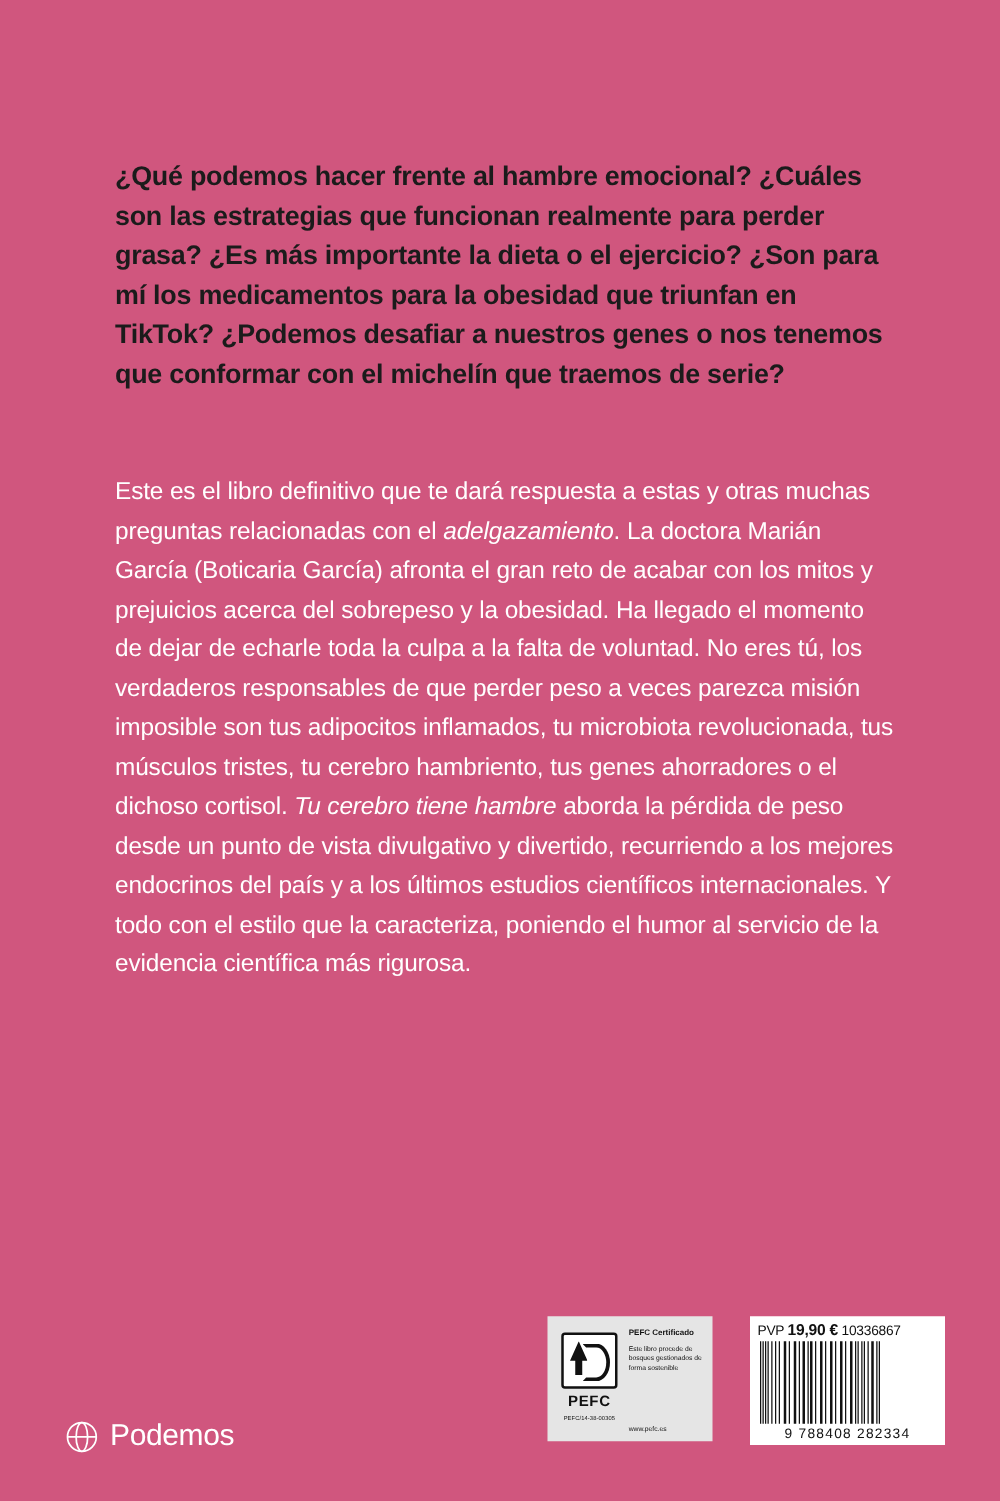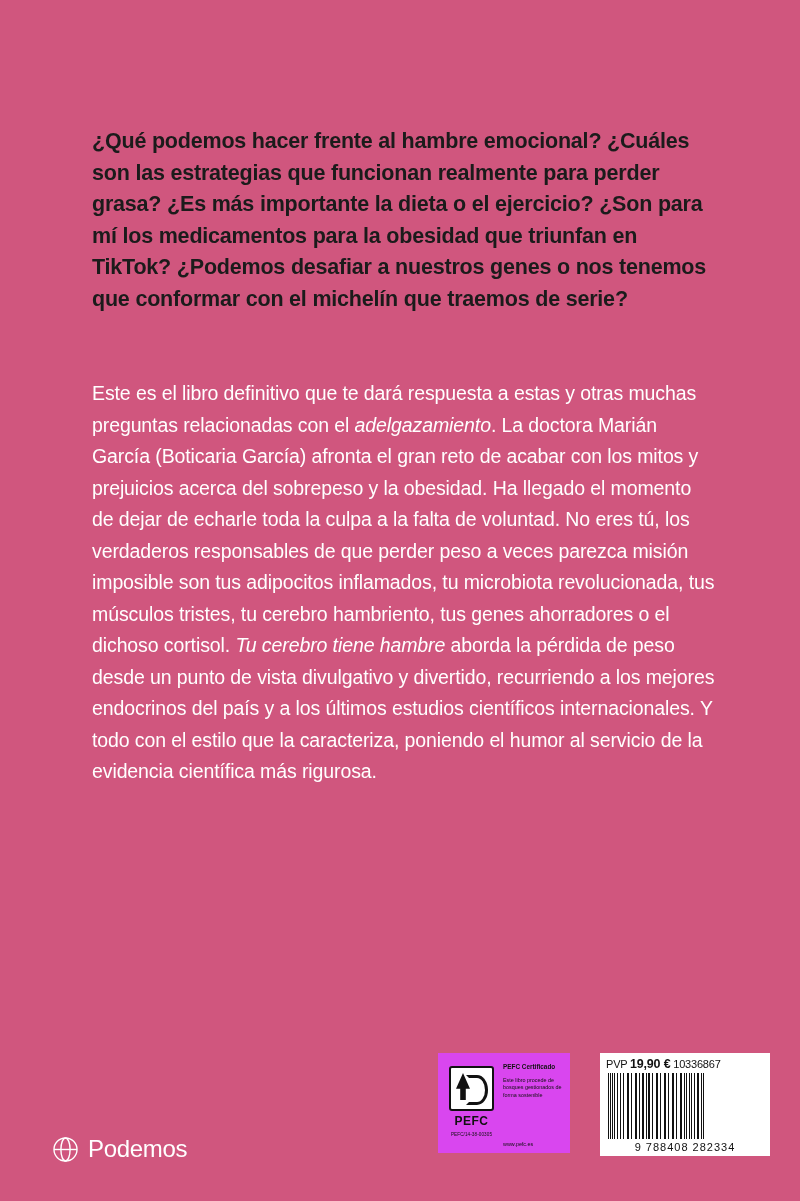--- a/index.html
+++ b/index.html
@@ -59,21 +59,21 @@
     color: #ffffff;
     font-size: 24px;
     letter-spacing: -0.3px;
   }
   .pefc-box {
     position: absolute;
     left: 438px;
     top: 1053px;
     width: 132px;
     height: 100px;
-    background: #d946ef;
+    background: #e5e5e5;
     display: flex;
     box-sizing: border-box;
     padding: 6px 5px 5px 6px;
   }
   .pefc-left {
     width: 55px;
     display: flex;
     flex-direction: column;
     align-items: center;
     justify-content: flex-start;
@@ -140,21 +140,21 @@
   .pefc-url {
     font-size: 5.4px;
     color: #111;
     margin-top: auto;
     margin-bottom: 1px;
   }
   .barcode-box {
     position: absolute;
     left: 600px;
     top: 1053px;
-    width: 170px;
+    width: 156px;
     height: 103px;
     background: #ffffff;
     box-sizing: border-box;
     padding: 4px 6px 3px 6px;
     display: flex;
     flex-direction: column;
   }
   .pvp-line {
     font-size: 11px;
     color: #111;

